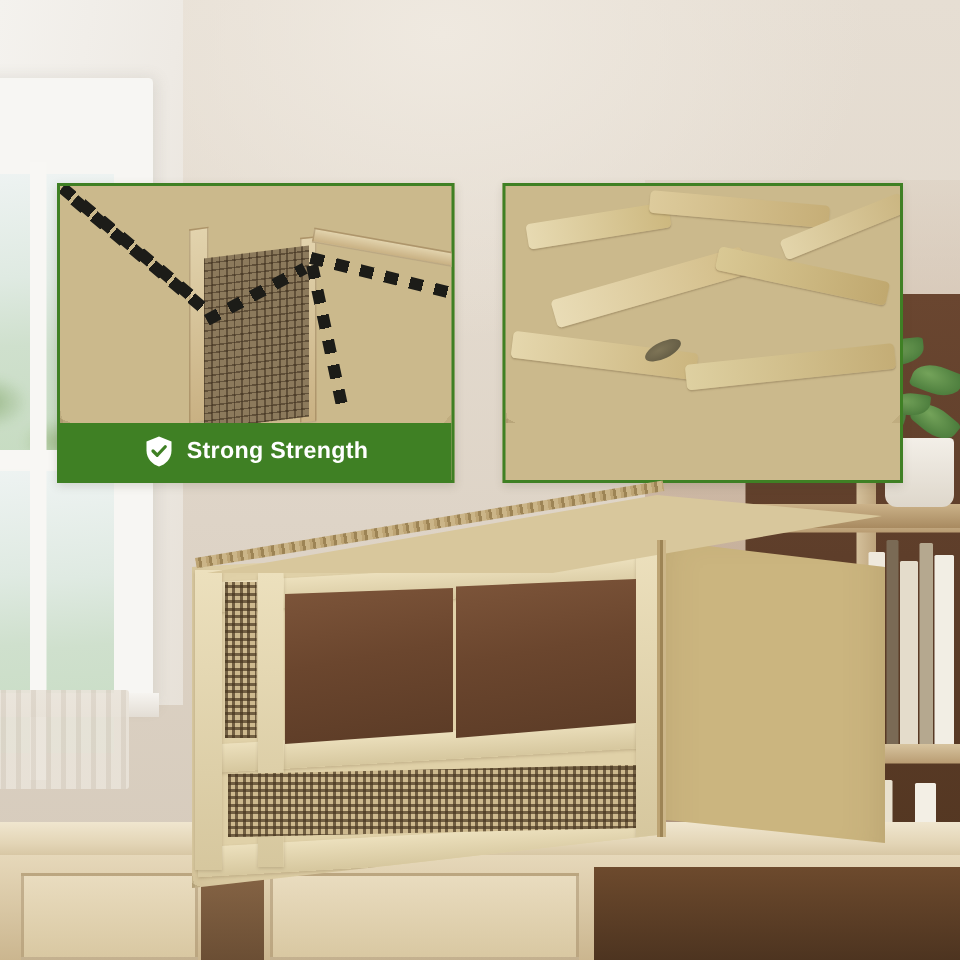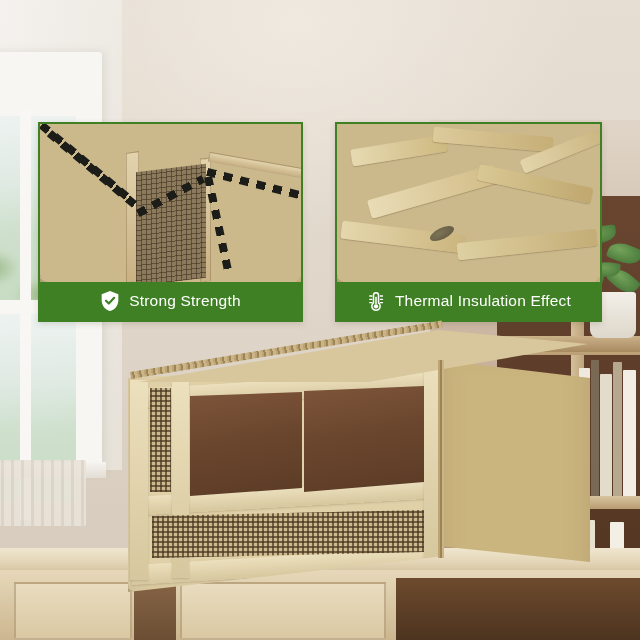--- a/index.html
+++ b/index.html
@@ -224,21 +224,21 @@
   
   .card-bar {
     position: absolute; left: 0; right: 0; bottom: 0; height: 38px;
     background: #3f8024;
     display: flex; align-items: center; justify-content: center; gap: 9px;
     padding: 0 8px;
   }
   .card-bar .cap-text {
     color: #ffffff;
     font-size: 15.5px;
-    font-weight: 400;
+    font-weight: 700;
     letter-spacing: .2px;
     white-space: nowrap;
   }
   .cap-icon { width: 20px; height: 22px; flex: 0 0 auto; display: block; }
 
   
   .product { position: absolute; left: 108px; top: 330px; width: 480px; height: 268px; }
 
   .osb-tex {
     background-image:
@@ -401,30 +401,20 @@
         <div class="strand" style="left:14px; top:18px;  width:96px; height:17px; background:linear-gradient(90deg,#e7dab2,#cdb87f); transform:rotate(-9deg);"></div>
         <div class="strand" style="left:96px; top:8px;   width:120px; height:15px; background:linear-gradient(90deg,#ddcb9c,#c6ae77); transform:rotate(5deg);"></div>
         <div class="strand" style="left:30px; top:58px;  width:132px; height:19px; background:linear-gradient(90deg,#e9dcb6,#d2bc87); transform:rotate(-16deg);"></div>
         <div class="strand" style="left:140px;top:52px;  width:116px; height:16px; background:linear-gradient(90deg,#d9c894,#c0a86f); transform:rotate(12deg);"></div>
         <div class="strand" style="left:4px;  top:104px; width:124px; height:18px; background:linear-gradient(90deg,#e5d7ad,#cbb57e); transform:rotate(7deg);"></div>
         <div class="strand" style="left:120px;top:112px; width:140px; height:17px; background:linear-gradient(90deg,#ded0a1,#c4ad76); transform:rotate(-6deg);"></div>
         <div class="strand" style="left:182px;top:20px;  width:86px;  height:14px; background:linear-gradient(90deg,#e3d5ab,#cbb682); transform:rotate(-22deg);"></div>
         <div class="knot" style="left:92px; top:104px;"></div>
       </div>
     </div>
-    <div class="card-bar">
-      <svg class="cap-icon" viewBox="0 0 24 26">
-        <path d="M12 3 a3 3 0 0 1 3 3 v9.2 a5 5 0 1 1 -6 0 V6 a3 3 0 0 1 3 -3 z" fill="none" stroke="#ffffff" stroke-width="1.8"></path>
-        <circle cx="12" cy="19.4" r="2.6" fill="#ffffff"></circle>
-        <rect x="11.1" y="8" width="1.8" height="9" fill="#ffffff"></rect>
-        <path d="M4.5 7 h2.6 M4.5 11 h2.6 M4.5 15 h2.6" stroke="#ffffff" stroke-width="1.6" stroke-linecap="round"></path>
-        <path d="M17.2 7 h2.6 M17.2 11 h2.6 M17.2 15 h2.6" stroke="#ffffff" stroke-width="1.6" stroke-linecap="round"></path>
-      </svg>
-      <span class="cap-text">Thermal Insulation Effect</span>
-    </div>
   </div>
 
   <div class="product">
     <div class="p-side osb-tex"></div>
     <div class="p-front osb-tex">
 
       <div class="rail" style="left:4px; top:20px; width:308px; height:20px; transform:skewY(-3.3deg);"></div>
       <div class="rail" style="left:4px; top:128px; width:308px; height:19px; transform:skewY(-3.3deg);"></div>
       <div class="rail" style="left:4px; top:196px; width:308px; height:20px; transform:skewY(-3.3deg);"></div>
       <div class="rail" style="left:2px; top:20px; width:18px; height:200px;"></div>

